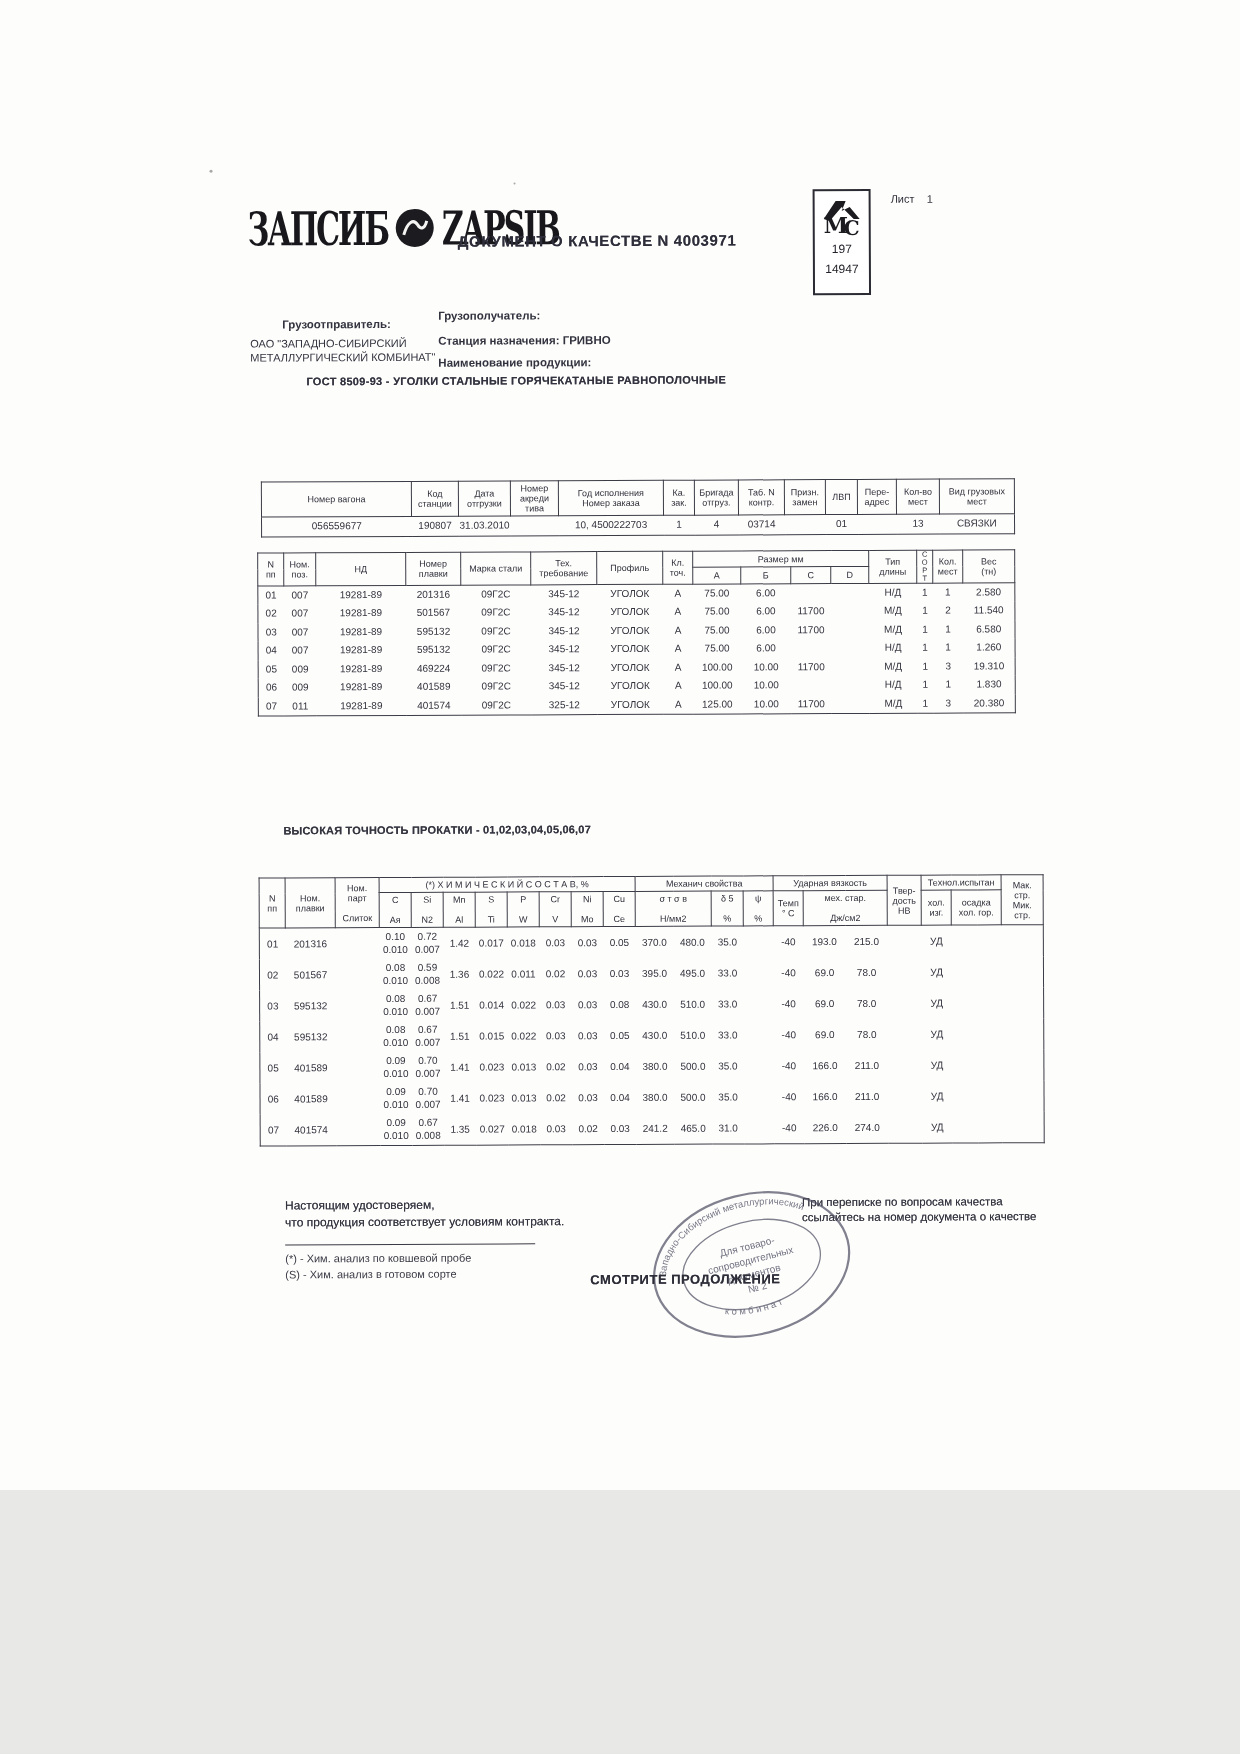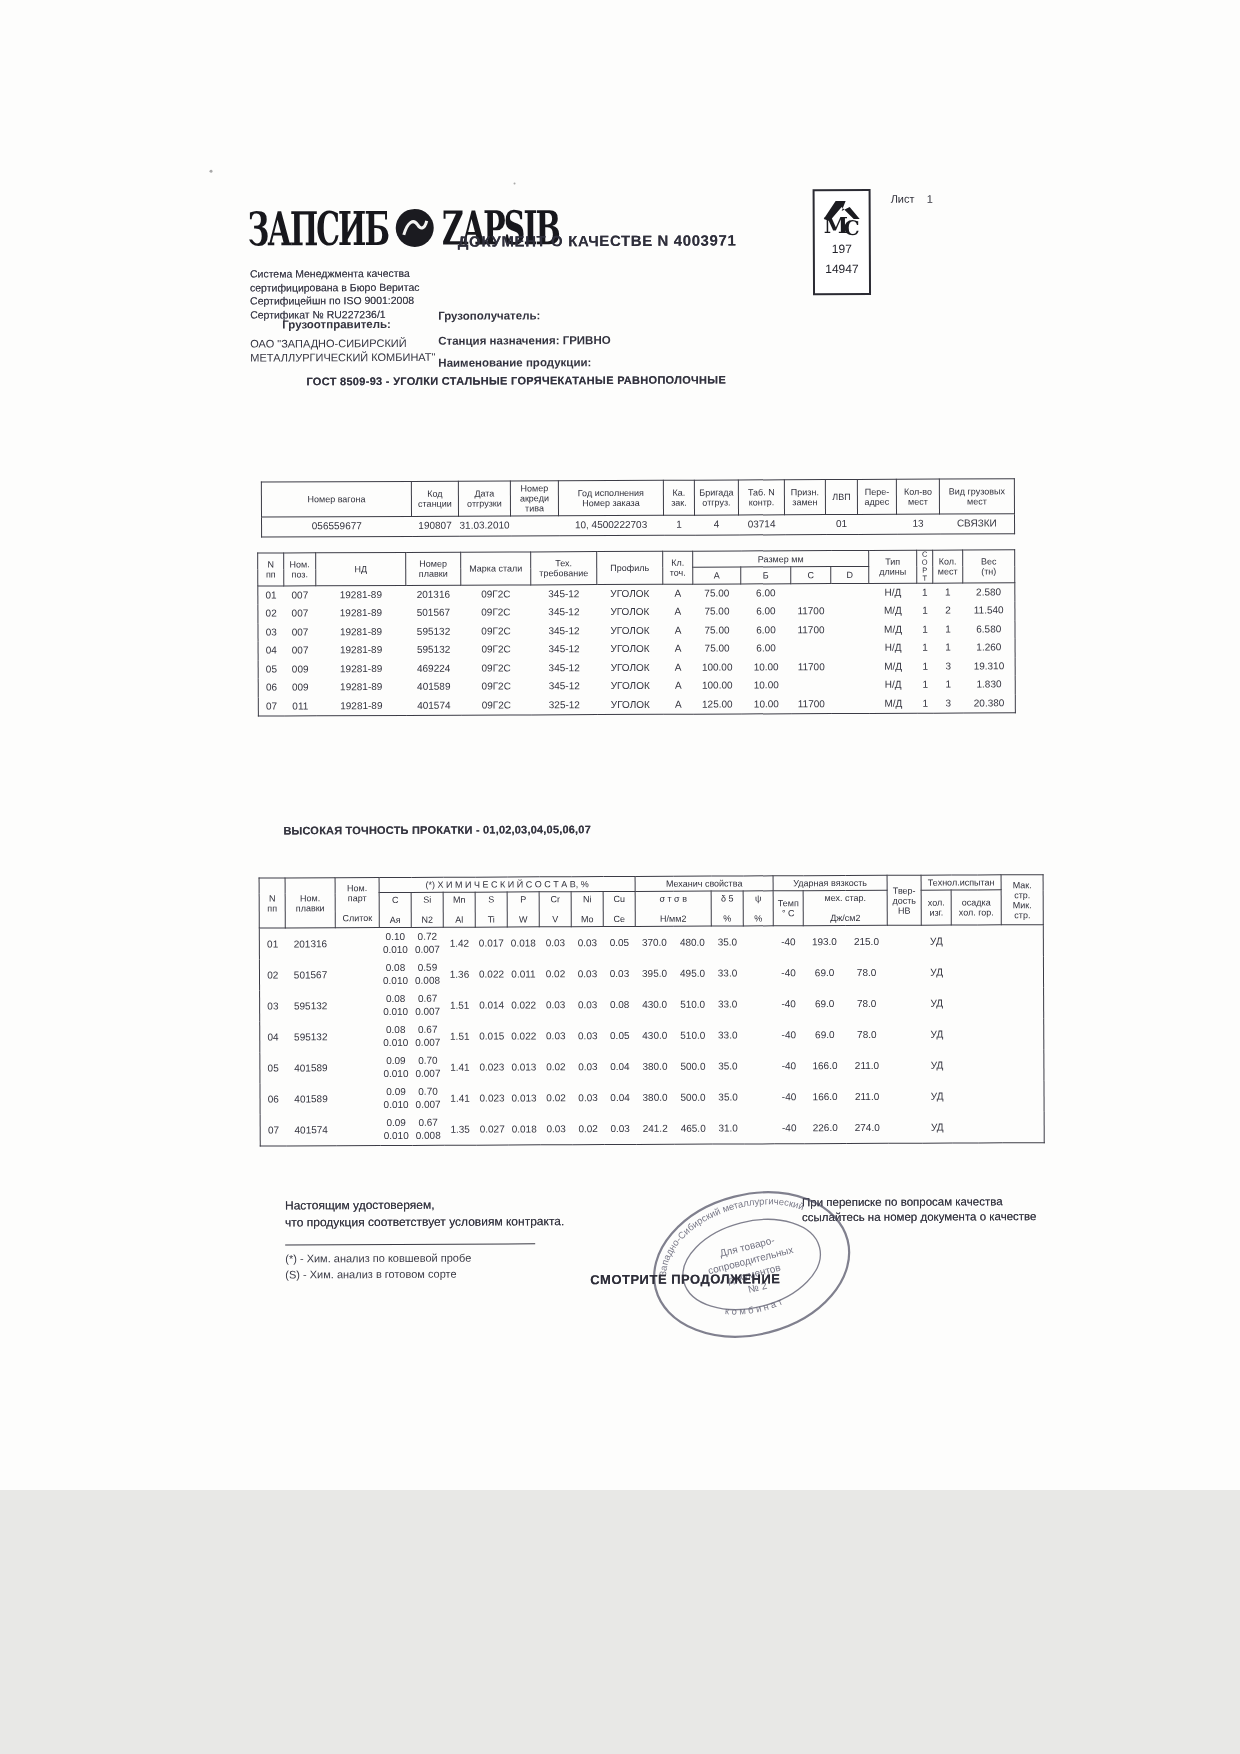--- a/index.html
+++ b/index.html
@@ -72,24 +72,20 @@
     </svg>
     <span class="num">197</span>
     <span class="num" style="margin-top:8px;">14947</span>
   </div>
 
   <div class="abs sheet-no" style="left:893px;top:194px;">
     <span>Лист</span>&nbsp;&nbsp;&nbsp;
     <span>1</span>
   </div>
 
-  <div class="abs cert fuzzy" style="left:252px;top:266px;white-space:pre-line;">Система  Менеджмента  качества
-сертифицирована в Бюро Веритас
-Сертифицейшн по ISO  9001:2008
-Сертификат № RU227236/1</div>
 
   <div class="abs lbl" style="left:268px;top:317px;padding-left:16px;">Грузоотправитель:</div>
   <div class="abs val" style="left:252px;top:335px;">ОАО "ЗАПАДНО-СИБИРСКИЙ
 МЕТАЛЛУРГИЧЕСКИЙ КОМБИНАТ"</div>
 
   <div class="abs lbl" style="left:440px;top:309px;">Грузополучатель:</div>
   <div class="abs lbl" style="left:440px;top:334px;">Станция назначения: ГРИВНО</div>
   <div class="abs lbl" style="left:440px;top:356px;">Наименование   продукции:</div>
 
   <div class="abs product-line fuzzy" style="left:308px;top:374px;">ГОСТ 8509-93  -  УГОЛКИ СТАЛЬНЫЕ ГОРЯЧЕКАТАНЫЕ РАВНОПОЛОЧНЫЕ</div>

